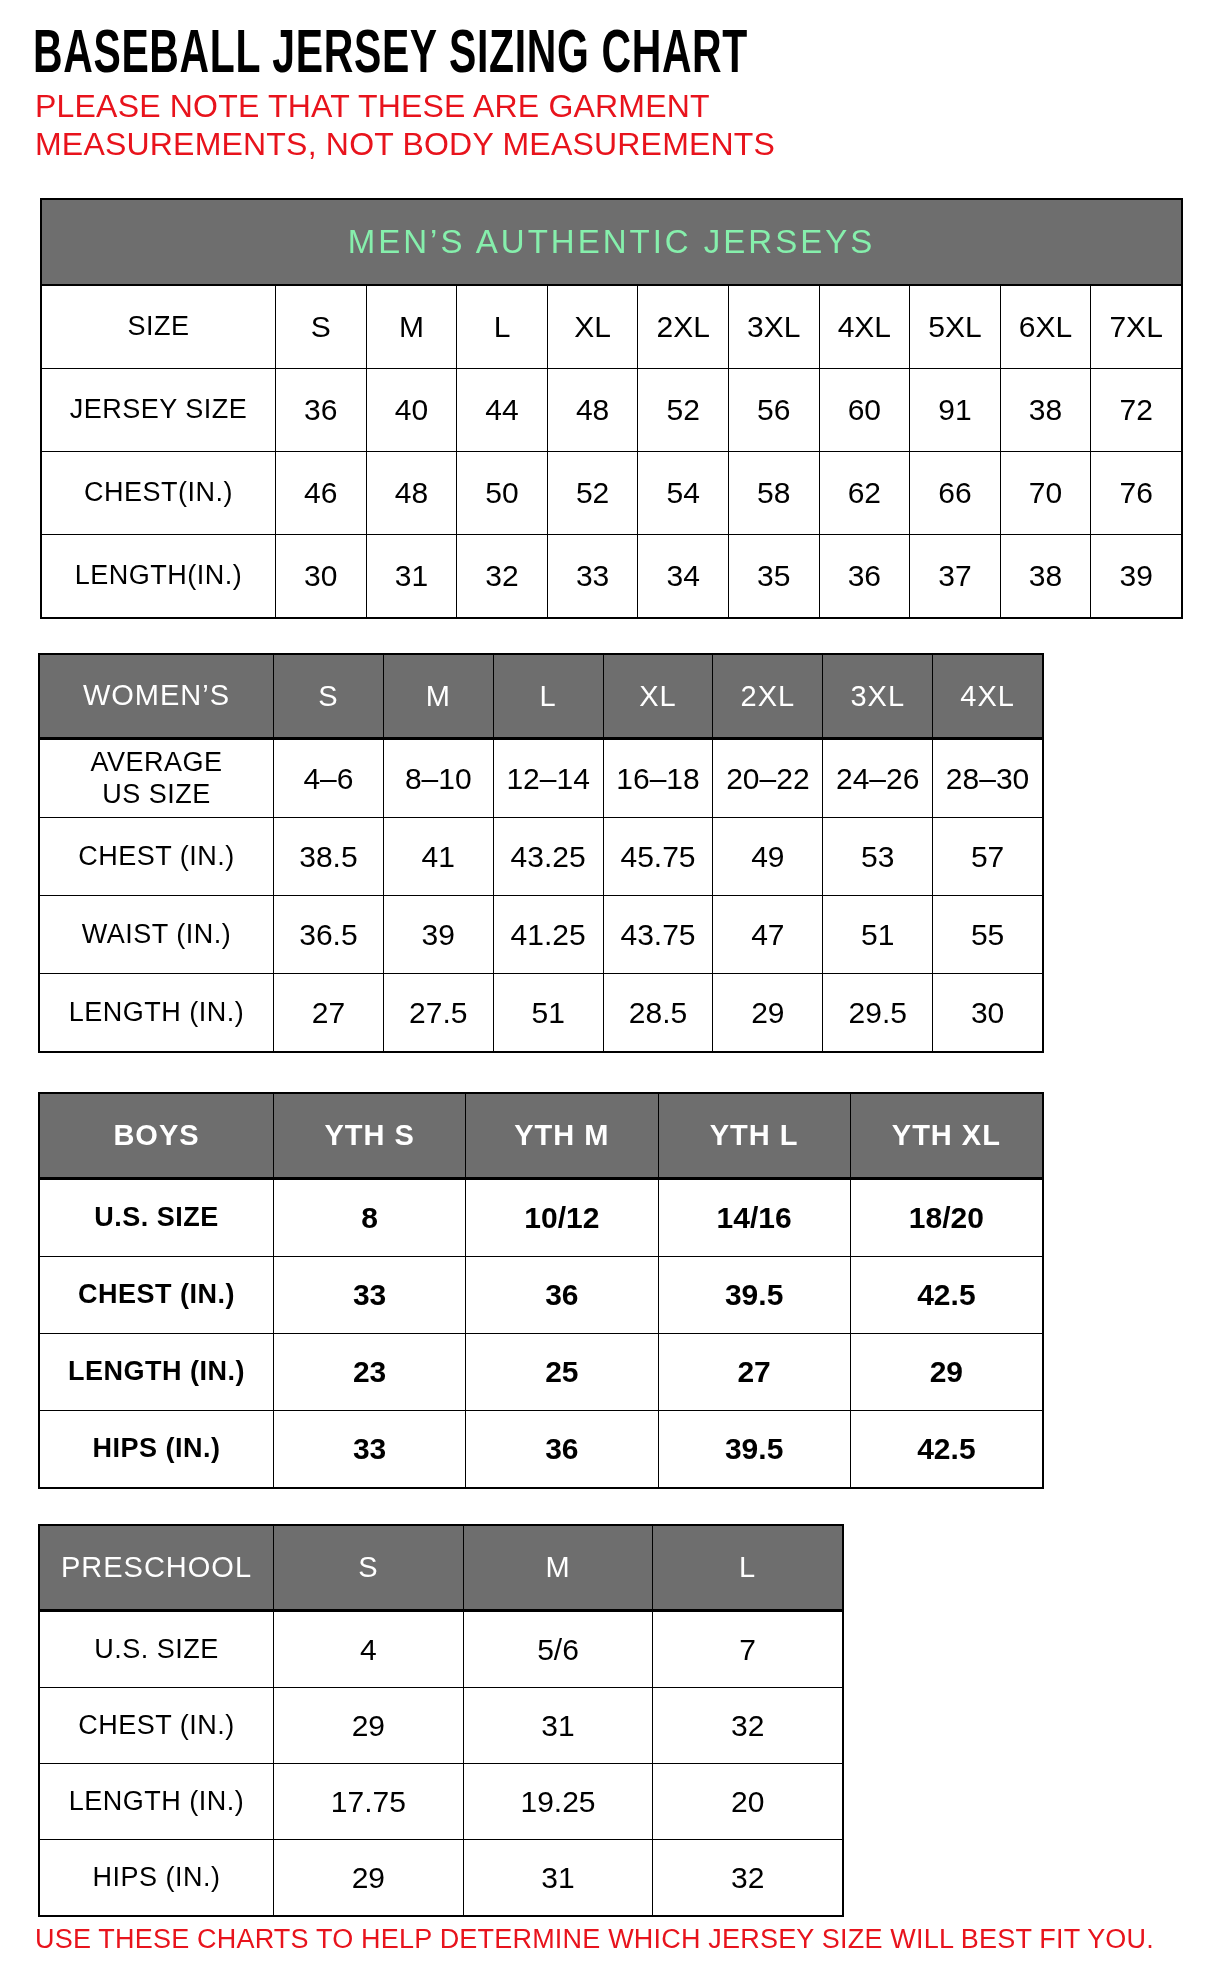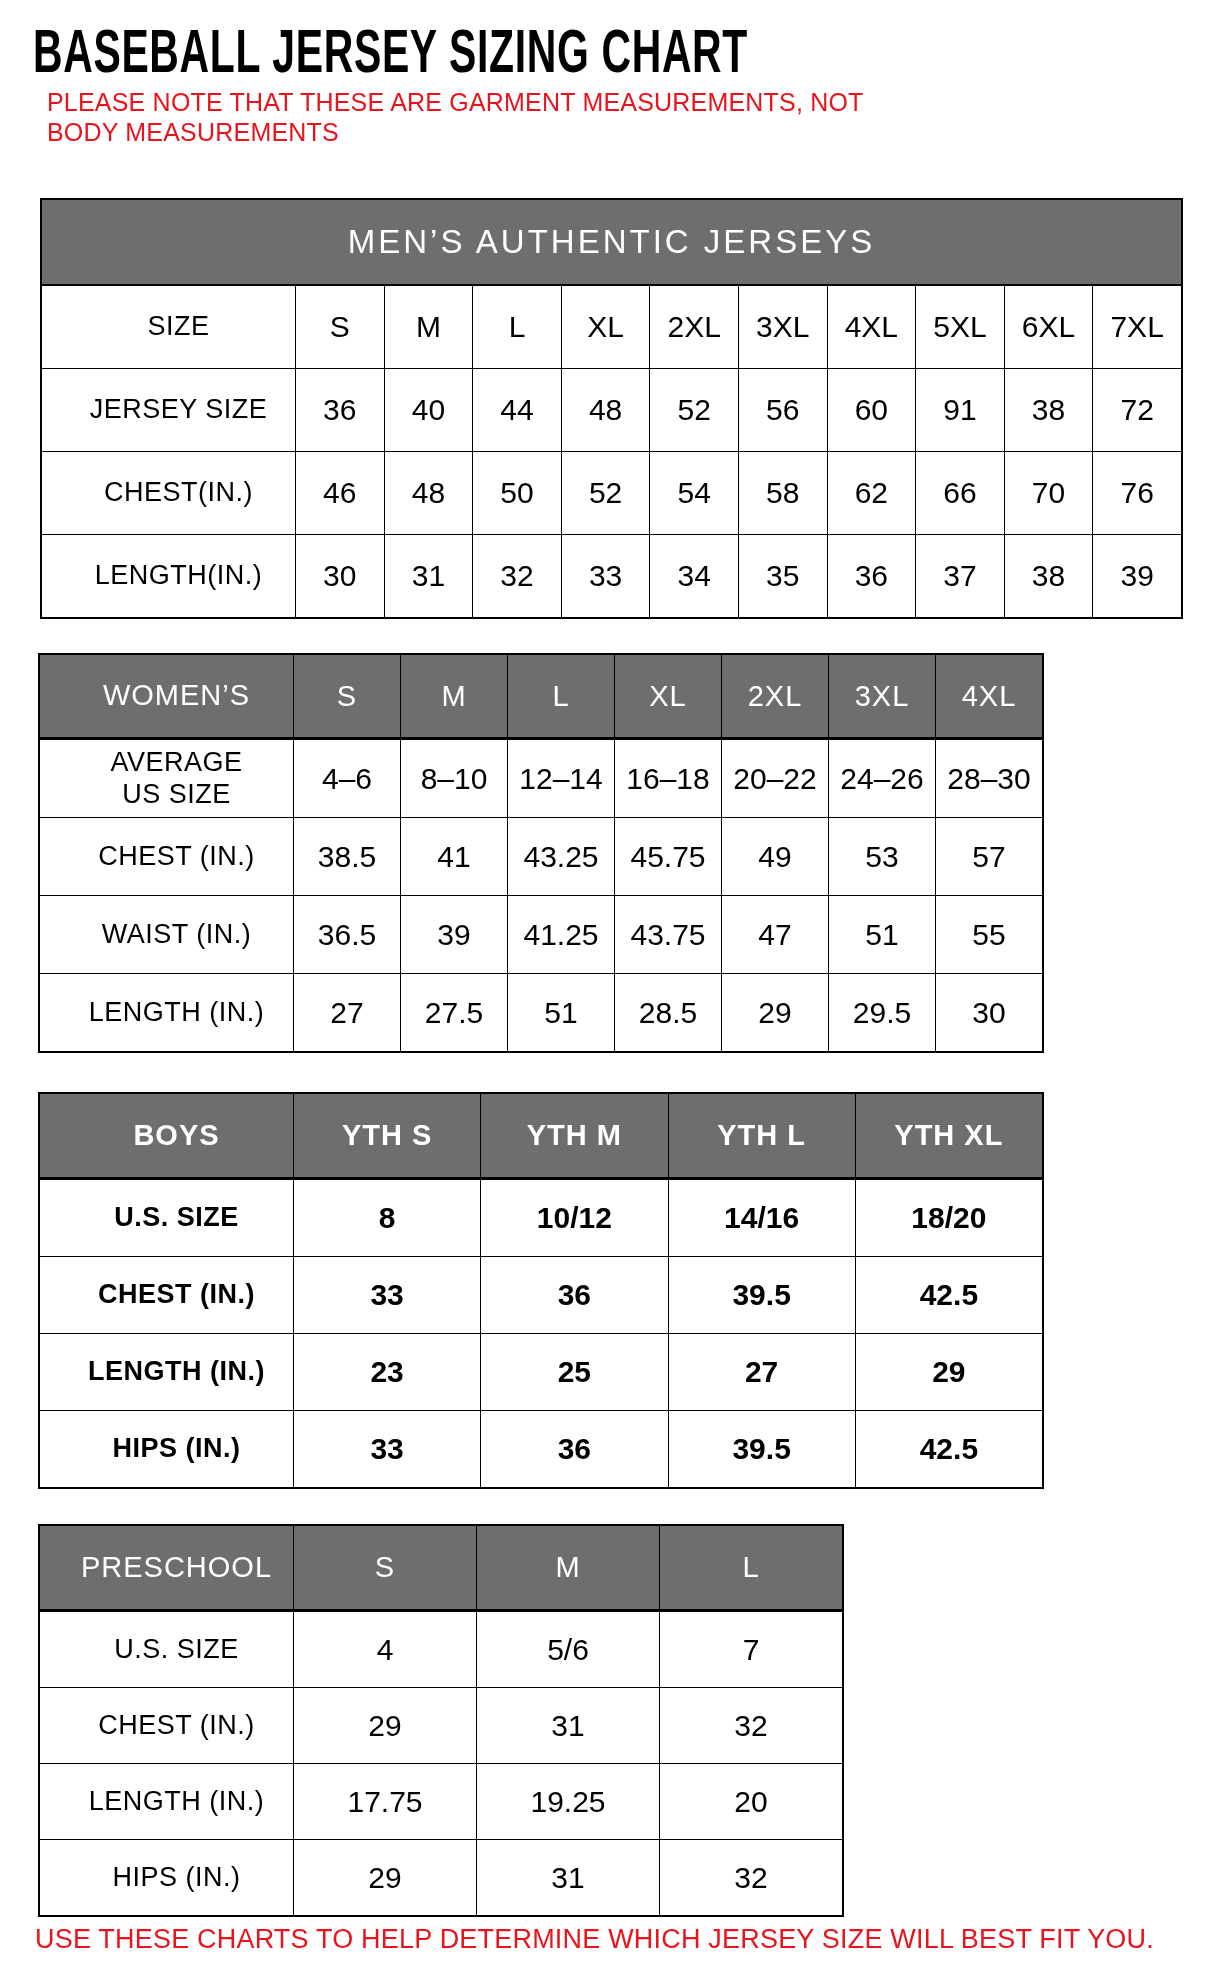--- a/index.html
+++ b/index.html
@@ -18,38 +18,38 @@
   .title{
     position:absolute;left:33px;top:18px;
     font-size:62px;font-weight:800;line-height:1.05;
     letter-spacing:1px;white-space:nowrap;
     transform:scaleX(0.66);transform-origin:0 0;
     color:#000;
   }
   .note{
     position:absolute;left:35px;top:88px;width:880px;
     color:var(--red);
-    font-size:25px;line-height:1.18;letter-spacing:0.2px;margin-left:12px;
+    font-size:32px;line-height:1.18;letter-spacing:0.2px;
   }
   .footer{
     position:absolute;left:35px;top:1924px;
     color:var(--red);
     font-size:27px;letter-spacing:0.2px;white-space:nowrap;
   }
   
   .tbl{
     position:absolute;
     border:2px solid var(--ink);
     background:#fff;
     box-sizing:content-box;
   }
   .tbl .banner{
     height:84px;
     background:var(--gray);
-    color:#ffffff;
+    color:#86efac;
     display:flex;align-items:center;justify-content:center;
     font-size:33px;letter-spacing:3px;
     border-bottom:2px solid var(--ink);
   }
   .tbl .row{display:flex;height:var(--rowh,78px);}
   .tbl .row + .row{border-top:1px solid var(--ink);}
   .tbl .banner + .row{border-top:none;}
   .tbl .row.hrow{
     height:var(--hrowh,82px);
     background:var(--gray);
@@ -62,21 +62,21 @@
     display:flex;align-items:center;justify-content:center;
     border-left:1px solid var(--ink);
     font-size:30px;
     text-align:center;
     box-sizing:border-box;
   }
   .cell:first-child{border-left:none;}
   .cell.label{
     flex:0 0 233px;
     font-size:27px;letter-spacing:0.5px;
-    white-space:pre-line;line-height:1.15;margin-left:20px;
+    white-space:pre-line;line-height:1.15;
   }
   .hrow .cell{color:#ffffff;font-size:29px;letter-spacing:1px;}
   #tbl-mens     {left:40px;top:198px;width:1139px;--rowh:82px;}
   #tbl-mens .row:first-of-type .cell{font-size:29px;}
   #tbl-womens   {left:38px;top:653px;width:1002px;--rowh:77px;--hrowh:82px;}
   #tbl-boys     {left:38px;top:1092px;width:1002px;font-weight:bold;--rowh:76px;--hrowh:83px;}
   #tbl-preschool{left:38px;top:1524px;width:802px;--rowh:75px;--hrowh:83px;}
 </style>
 </head>
 <body>

